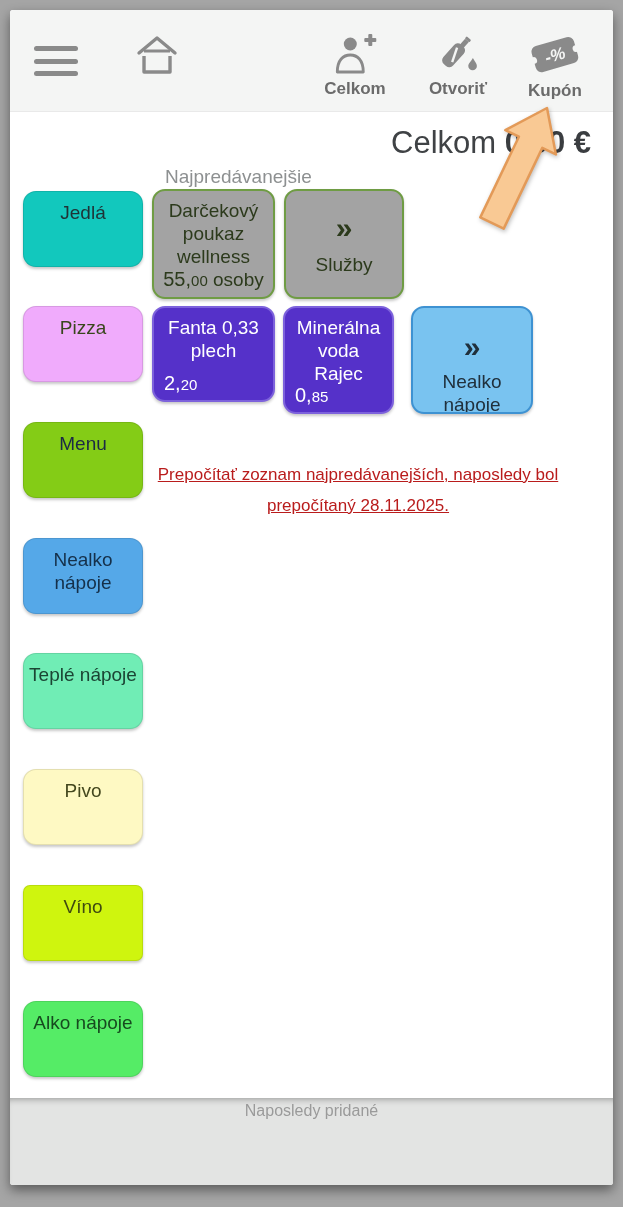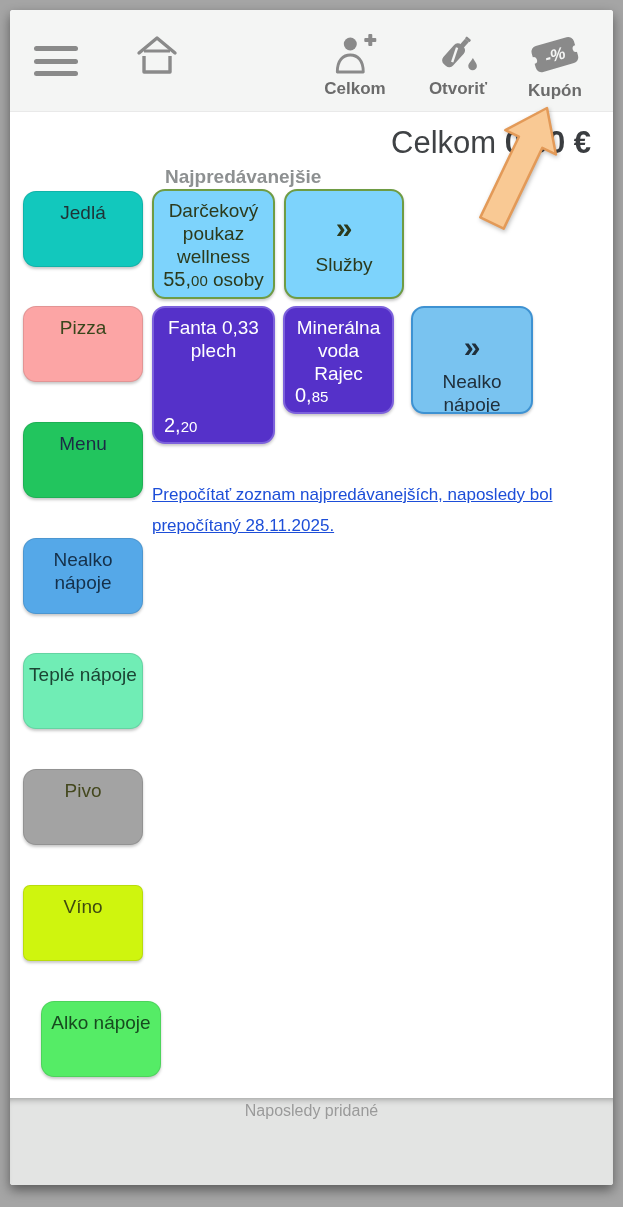--- a/index.html
+++ b/index.html
@@ -35,55 +35,55 @@
   }
   .tb-label { font-size:17px; font-weight:bold; color:#6b6b6b; white-space:nowrap; }
   .tb-icon { display:block; }
   
   .main { position:absolute; left:0; top:102px; width:603px; height:986px; background:#fff; }
   .total {
     position:absolute; right:22px; top:13px;
     font-size:31px; color:#3f4245; white-space:nowrap;
   }
   .total .amt { font-weight:bold; color:#3a3d40; }
-  .bs-heading { position:absolute; left:155px; top:54px; font-size:19px; color:#8d9091;font-weight:bold; }
+  .bs-heading { position:absolute; left:155px; top:54px; font-size:19px; color:#8d9091; }
   
   .tile {
     position:absolute; border-radius:13px; overflow:hidden;
     text-align:center; cursor:pointer;
     font-size:19px; line-height:23px;
     box-shadow:0 2px 3px rgba(0,0,0,.22);
   }
   .cat-side { left:13px; width:120px; height:76px; padding-top:9px; color:#1f3336; border:1px solid rgba(0,0,0,.10); }
   .c-jedla  { background:#12c8bd; }
-  .c-pizza  { background:#fca5a5; color:#39461c; }
-  .c-menu   { background:#22c55e; color:#1c2a46; }
+  .c-pizza  { background:#f0abfc; color:#39461c; }
+  .c-menu   { background:#84cc16; color:#1c2a46; }
   .c-nealko { background:#55a8e8; color:#15304a; }
   .c-teple  { background:#70edb5; color:#1b4534; }
-  .c-pivo   { background:#a3a3a3; color:#44481e; }
+  .c-pivo   { background:#fef9c3; color:#44481e; }
   .c-vino   { background:#cff50e; color:#3f4a10; }
-  .c-alko   { background:#55ec66; color:#174a1f;margin-left:18px; }
+  .c-alko   { background:#55ec66; color:#174a1f; }
   .prod { padding:8px 6px 0 6px; }
-  .prod-olive { background:#7dd3fc; border:2px solid #6f9c44; color:#2c3a1c;text-align:center; }
+  .prod-olive { background:#a3a3a3; border:2px solid #6f9c44; color:#2c3a1c;text-align:center; }
   .prod-purple { background:#5531c9; border:2px solid #7d62dc; color:#ffffff; }
   .cat-blue { background:#79c3f0; border:2px solid #3e92d2; color:#20303c; }
   .price-corner {
     position:absolute; left:10px; bottom:5px; text-align:left;
     font-size:20px; line-height:20px;
   }
   .dec { font-size:15px; }
   .price-inline { white-space:nowrap; }
   .price-inline .big { font-size:20px; }
   .chev { font-size:30px; font-weight:bold; line-height:30px; display:block; }
   .tile-nav { display:flex; flex-direction:column; align-items:center; justify-content:center; gap:10px; }
   .tile-nav-top { padding-top:24px; }
   .recalc {
-    position:absolute; left:142px; top:367px; width:412px;
-    font-size:17px; line-height:31px; color:#1d4ed8;
-    text-decoration:underline; text-align:left; cursor:pointer;
+    position:absolute; left:142px; top:347px; width:412px;
+    font-size:17px; line-height:31px; color:#b91c1c;
+    text-decoration:underline; text-align:center; cursor:pointer;
   }
   
   .footer {
     position:absolute; left:0; bottom:0; width:603px; height:87px;
     background:#e3e4e3; z-index:5;
     box-shadow:inset 0 6px 7px -5px rgba(0,0,0,.35);
     text-align:center; cursor:pointer;
   }
   .footer-label { display:inline-block; margin-top:4px; font-size:16px; color:#9a9a9a; }
   
@@ -161,21 +161,21 @@
         <span class="big">55,</span><span class="dec">00</span>
         <span>osoby</span>
       </div>
     </div>
 
     <div class="tile prod-olive tile-nav" style="left:274px; top:77px; width:120px; height:110px;">
       <span class="chev">»</span>
       <span>Služby</span>
     </div>
 
-    <div class="tile prod prod-purple" style="left:142px; top:194px; width:123px; height:138px;">
+    <div class="tile prod prod-purple" style="left:142px; top:194px; width:123px; height:96px;">
       <span>Fanta 0,33 plech</span>
       <div class="price-corner">
         <span>2,</span><span class="dec">20</span>
       </div>
     </div>
 
     <div class="tile prod prod-purple" style="left:273px; top:194px; width:111px; height:108px;">
       <span>Minerálna voda Rajec</span>
       <div class="price-corner">
         <span>0,</span><span class="dec">85</span>

